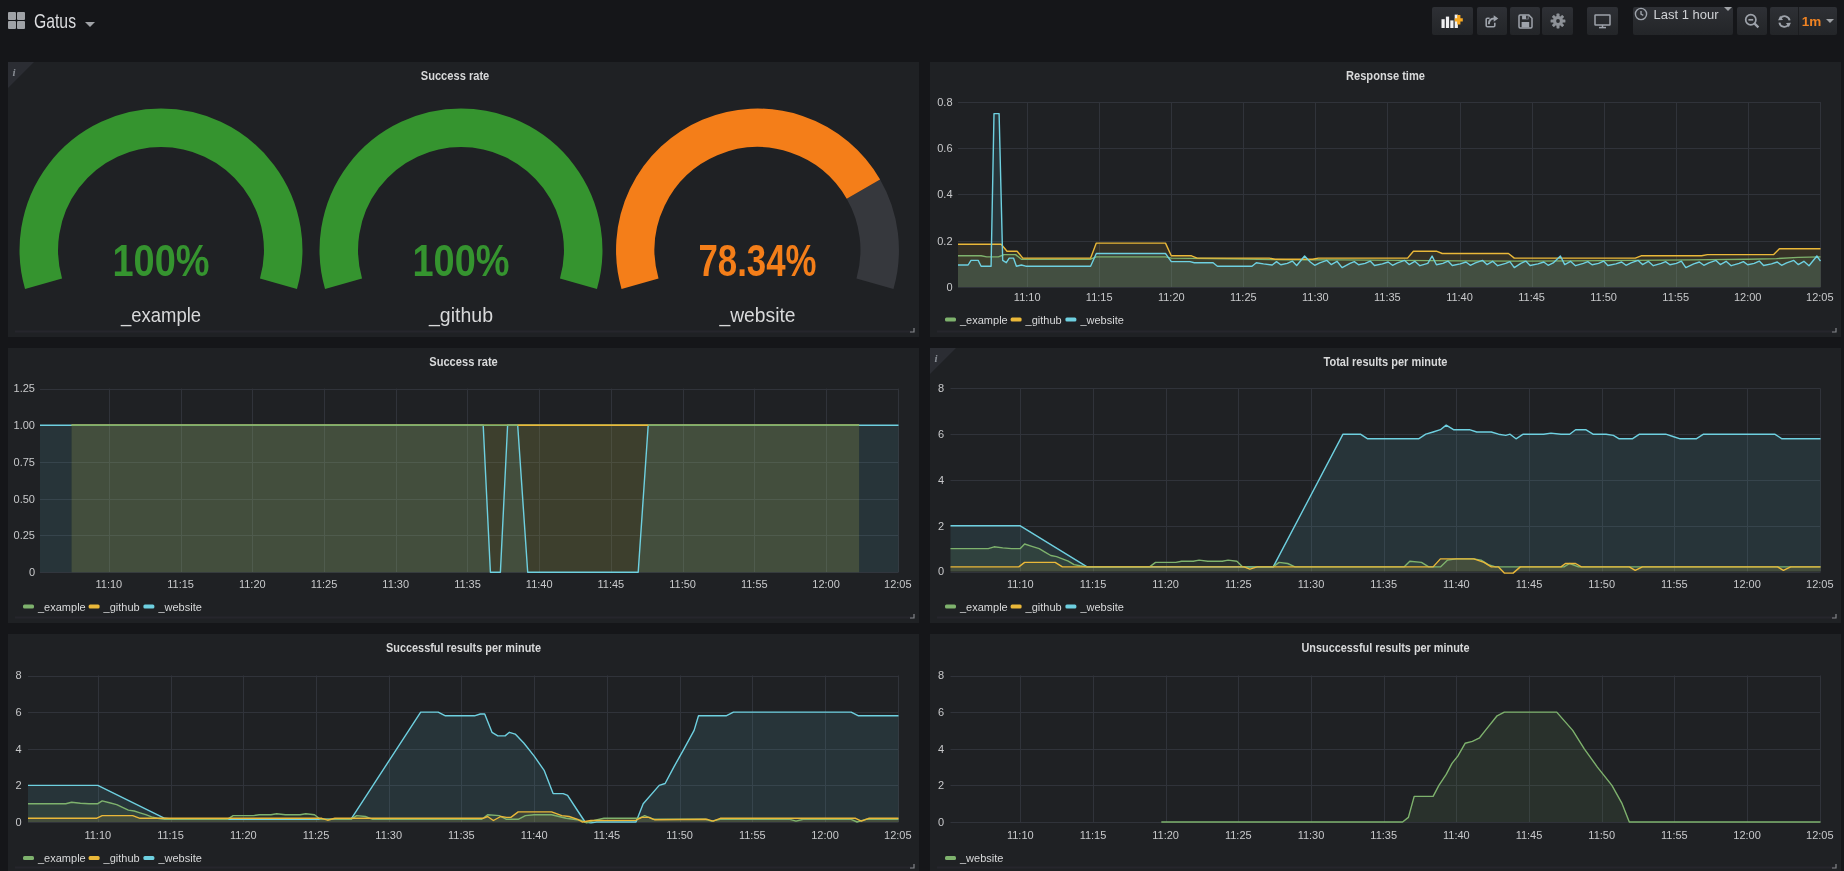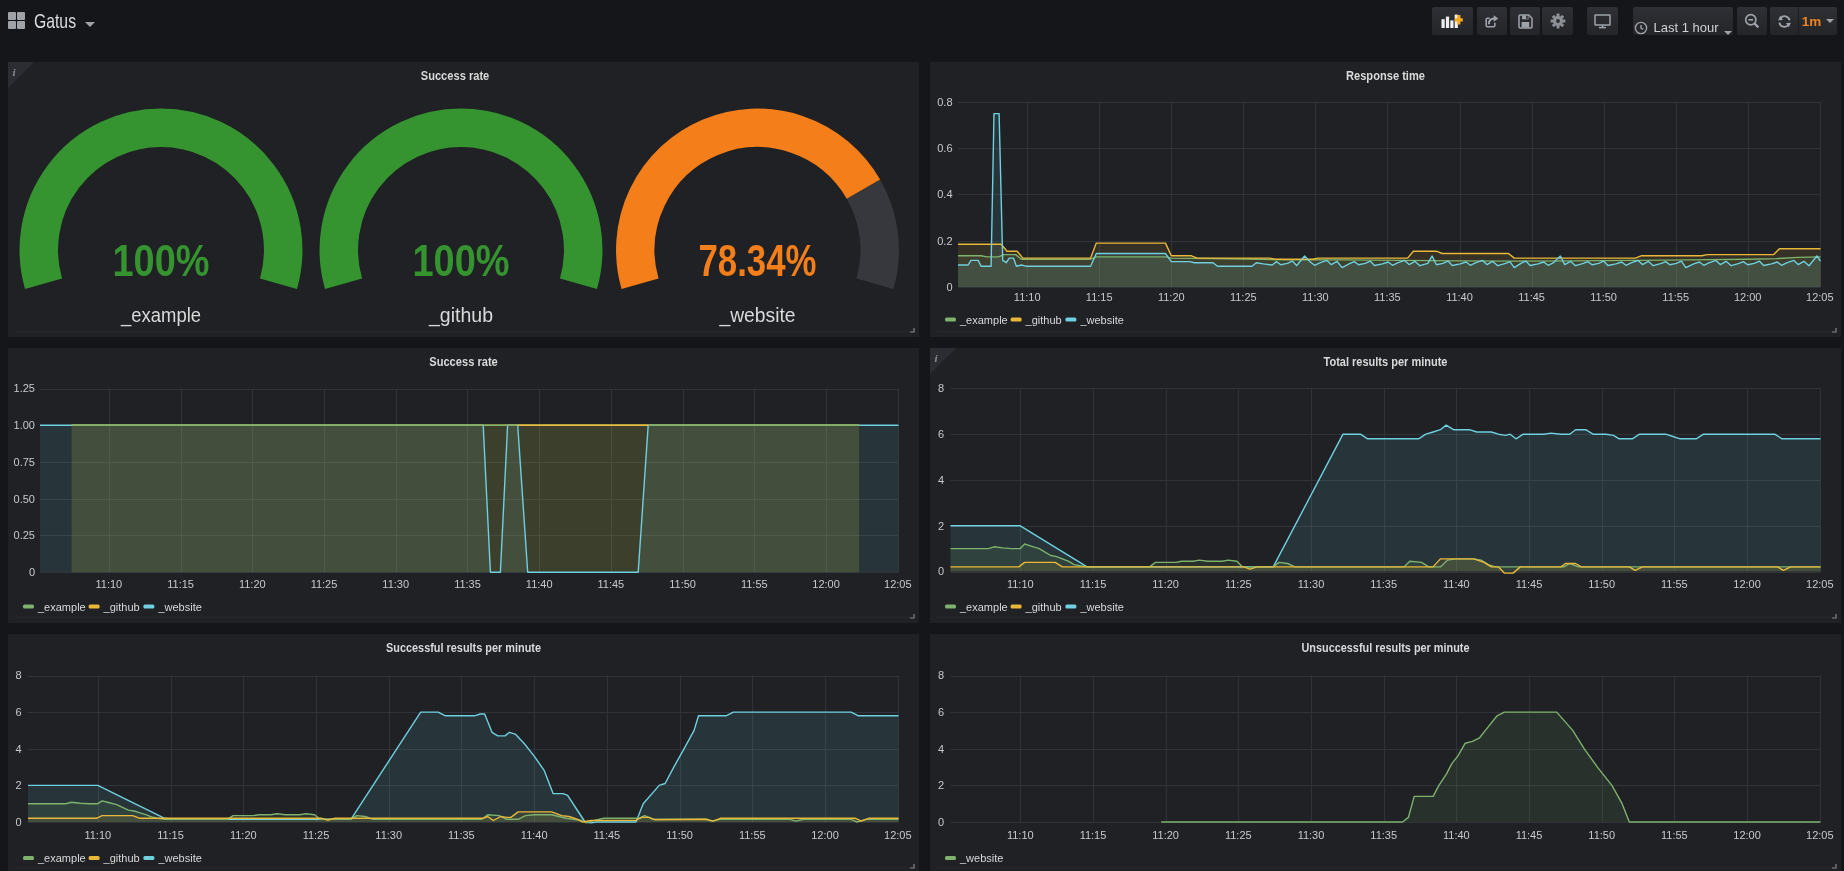--- a/index.html
+++ b/index.html
@@ -53,21 +53,21 @@
       </g>
     </svg>
   </div>
 <div style="position:absolute;top:7px;height:28px;background:linear-gradient(180deg,#2e3035,#232528);border-radius:2px;display:flex;align-items:center;justify-content:center;box-sizing:border-box;left:1587px;width:31px">
     <svg width="17" height="15" viewBox="0 0 17 15" fill="none" stroke="#9ea3ab" stroke-width="1.5">
       <rect x="1" y="1" width="15" height="10" rx="0.5"></rect>
       <line x1="8.5" y1="11" x2="8.5" y2="13"></line>
       <line x1="5" y1="13.6" x2="12" y2="13.6"></line>
     </svg>
   </div>
-<div style="position:absolute;top:7px;height:28px;background:linear-gradient(180deg,#2e3035,#232528);border-radius:2px;display:flex;align-items:flex-end;justify-content:center;box-sizing:border-box;left:1633px;width:100px;color:#d0d2d6;font-size:13px;gap:5px">
+<div style="position:absolute;top:7px;height:28px;background:linear-gradient(180deg,#2e3035,#232528);border-radius:2px;display:flex;align-items:flex-start;justify-content:center;box-sizing:border-box;left:1633px;width:100px;color:#d0d2d6;font-size:13px;gap:5px">
     <svg width="14" height="14" viewBox="0 0 14 14" fill="none" stroke="#9ea3ab" stroke-width="1.4">
       <circle cx="7" cy="7" r="5.6"></circle>
       <path d="M7 4 v3.2 l2.3 1.2"></path>
     </svg>
     <span>Last 1 hour</span>
     <span style="width:0;height:0;border-left:4.5px solid transparent;border-right:4.5px solid transparent;border-top:4.5px solid #9fa2a6"></span>
   </div>
 <div style="position:absolute;top:7px;height:28px;background:linear-gradient(180deg,#2e3035,#232528);border-radius:2px;display:flex;align-items:center;justify-content:center;box-sizing:border-box;left:1737px;width:30px">
     <svg width="16" height="16" viewBox="0 0 16 16" fill="none" stroke="#9ea3ab" stroke-width="1.7">
       <circle cx="6.8" cy="6.8" r="5.1"></circle>

